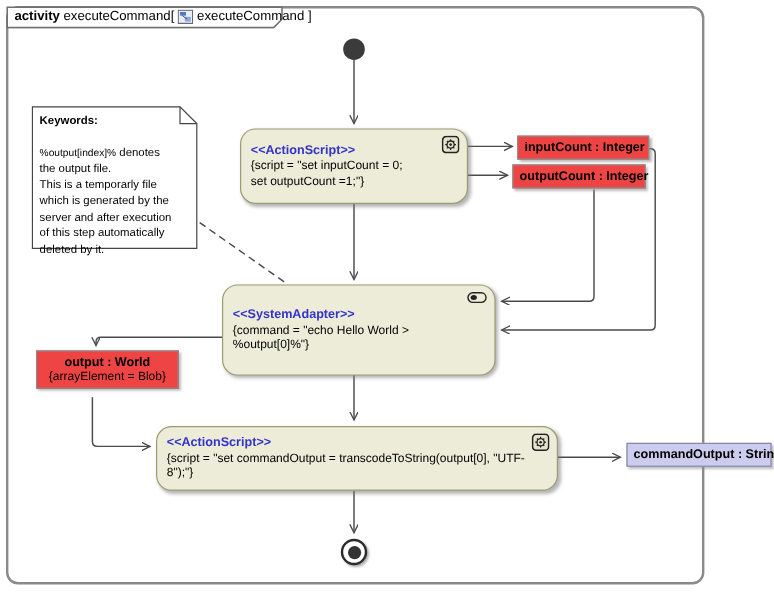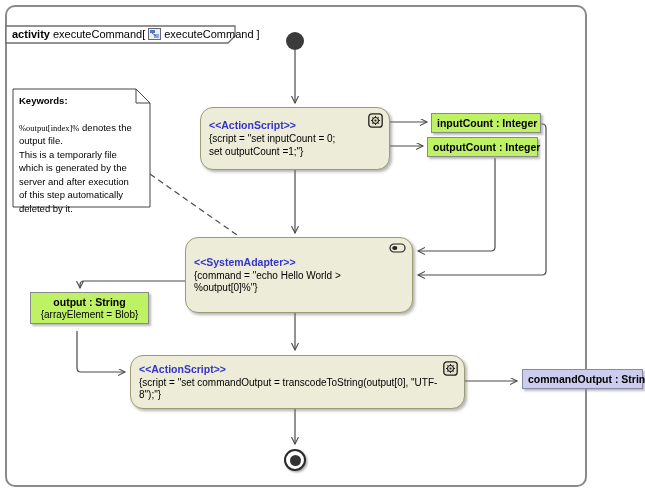--- a/index.html
+++ b/index.html
@@ -2,48 +2,48 @@
 <html><head>
 <meta charset="utf-8">
 <style>
   * { margin:0; padding:0; box-sizing:border-box; }
   body { background:#fff; font-family:"Liberation Sans", sans-serif; }
   #canvas { position:relative; width:645px; height:493px; background:#ffffff; overflow:hidden; }
 
   
   .frame { position:absolute; left:5px; top:5px; width:582px; height:482px;
            border:2px solid #8a8a8a; border-radius:10px; background:#fff; z-index:0; }
-  .tab { position:absolute; left:5px; top:5px; width:232px; height:15px; z-index:3;margin-top:20px; }
+  .tab { position:absolute; left:5px; top:5px; width:232px; height:15px; z-index:3; }
   .tab .tab-text { position:absolute; left:7px; top:0; height:18px; display:flex; align-items:center;
                    gap:3px; font-size:11px; color:#000; white-space:nowrap; }
   .tab b { font-weight:bold; }
 
   
   #edges { position:absolute; left:0; top:0; z-index:1; pointer-events:none; }
 
   
   .action { position:absolute; background:#ececd8; border:1.5px solid #9c9c74; border-radius:13px;
             z-index:2; text-align:left; box-shadow:2px 2px 3px rgba(120,120,120,.55);
             display:flex; flex-direction:column; justify-content:center; padding:3px 8px; }
   .stereotype { color:#3434c8; font-size:10.5px; font-weight:bold; }
   .action-name { font-size:11px; font-weight:bold; color:#000; margin-top:1px; }
   .action-body { font-size:10px; color:#000; margin-top:2px; line-height:1.25; }
   .corner-icon { position:absolute; top:5px; right:6px; }
 
   
-  .pin { position:absolute; background:#bef264; border:1px solid #8a8a8a; z-index:2;
+  .pin { position:absolute; background:#ef4444; border:1px solid #8a8a8a; z-index:2;
          font-size:10.5px; font-weight:bold; text-align:center; padding:3px 5px;
          box-shadow:2px 2px 2px rgba(140,140,140,.6); white-space:nowrap; }
   .pin .pin-body { font-weight:normal; font-size:10px;margin-top:24px; }
   .pin.blue { background:#ccccee; border-color:#8888aa; }
 
   
-  .note { position:absolute; left:12px; top:88px; width:139px; height:152px; z-index:2;border-radius:12px; }
+  .note { position:absolute; left:26px; top:88px; width:139px; height:152px; z-index:2;border-radius:12px; }
   .note-text { position:absolute; left:7px; top:6px; right:16px; font-size:9.5px; line-height:1.42; color:#000; }
-  .mono { font-family:Liberation Serif, serif; font-size:8.5px; }
+  .mono { font-family:Liberation Sans, sans-serif; font-size:8.5px; }
 
   
   .initial-node { position:absolute; left:286px; top:32px; width:18px; height:18px;
                   background:#3b3b3b; border-radius:50%; z-index:2; }
   .final-node { position:absolute; left:284px; top:449px; width:22px; height:22px;
                 border:2px solid #2a2a2a; border-radius:50%; background:#fff; z-index:2;
                 display:flex; align-items:center; justify-content:center;
                 box-shadow:1.5px 1.5px 2px rgba(140,140,140,.7); }
   .final-node .dot { width:11px; height:11px; background:#333; border-radius:50%; }
 </style>
@@ -141,21 +141,21 @@
   <div class="action" style="left:185px; top:237px; width:228px; height:76px;">
     <div class="stereotype">&lt;&lt;SystemAdapter&gt;&gt;</div>
     <div class="action-body">{command = "echo Hello World &gt; %output[0]%"}</div>
     <svg class="corner-icon" width="17" height="10">
       <rect x="1" y="1" width="15" height="8" rx="4" fill="none" stroke="#222" stroke-width="1.2"></rect>
       <ellipse cx="5.8" cy="5" rx="2.6" ry="2.1" fill="#222"></ellipse>
     </svg>
   </div>
 
   <div class="pin" style="left:30px; top:292px; width:119px;">
-    <span>output : String</span><br>
+    <span>output : World</span><br>
     <span class="pin-body">{arrayElement = Blob}</span>
   </div>
 
   <div class="action" style="left:130px; top:355px; width:335px; height:54px;">
     <div class="stereotype">&lt;&lt;ActionScript&gt;&gt;</div>
     <div class="action-body">{script = "set commandOutput = transcodeToString(output[0], "UTF-8");"}</div>
     <svg class="corner-icon" width="15" height="15">
       <rect x="0.8" y="0.8" width="13.4" height="13.4" rx="3" fill="#e4e4cc" stroke="#222" stroke-width="1.3"></rect>
       <circle cx="7.5" cy="7.5" r="3" fill="none" stroke="#222" stroke-width="1.1"></circle>
       <circle cx="7.5" cy="7.5" r="1.1" fill="#222"></circle>

